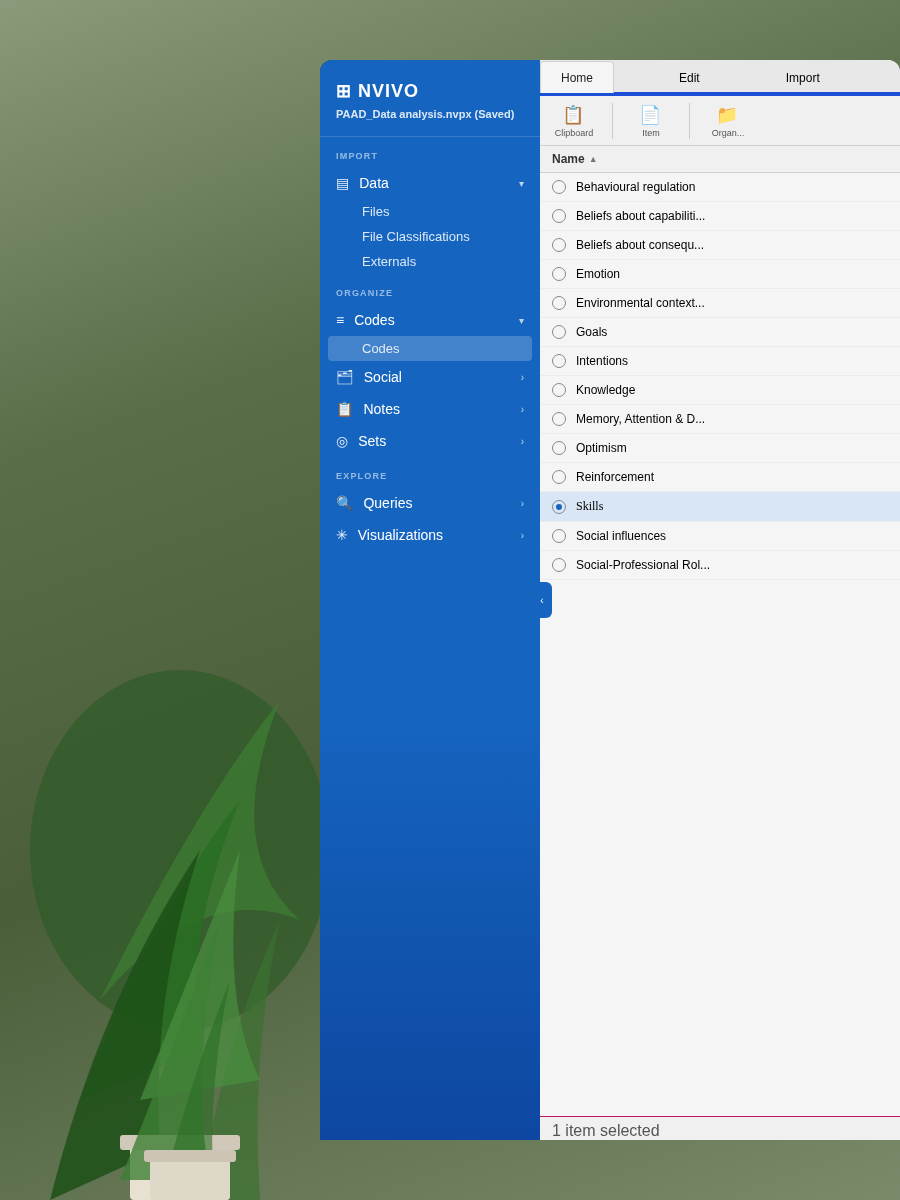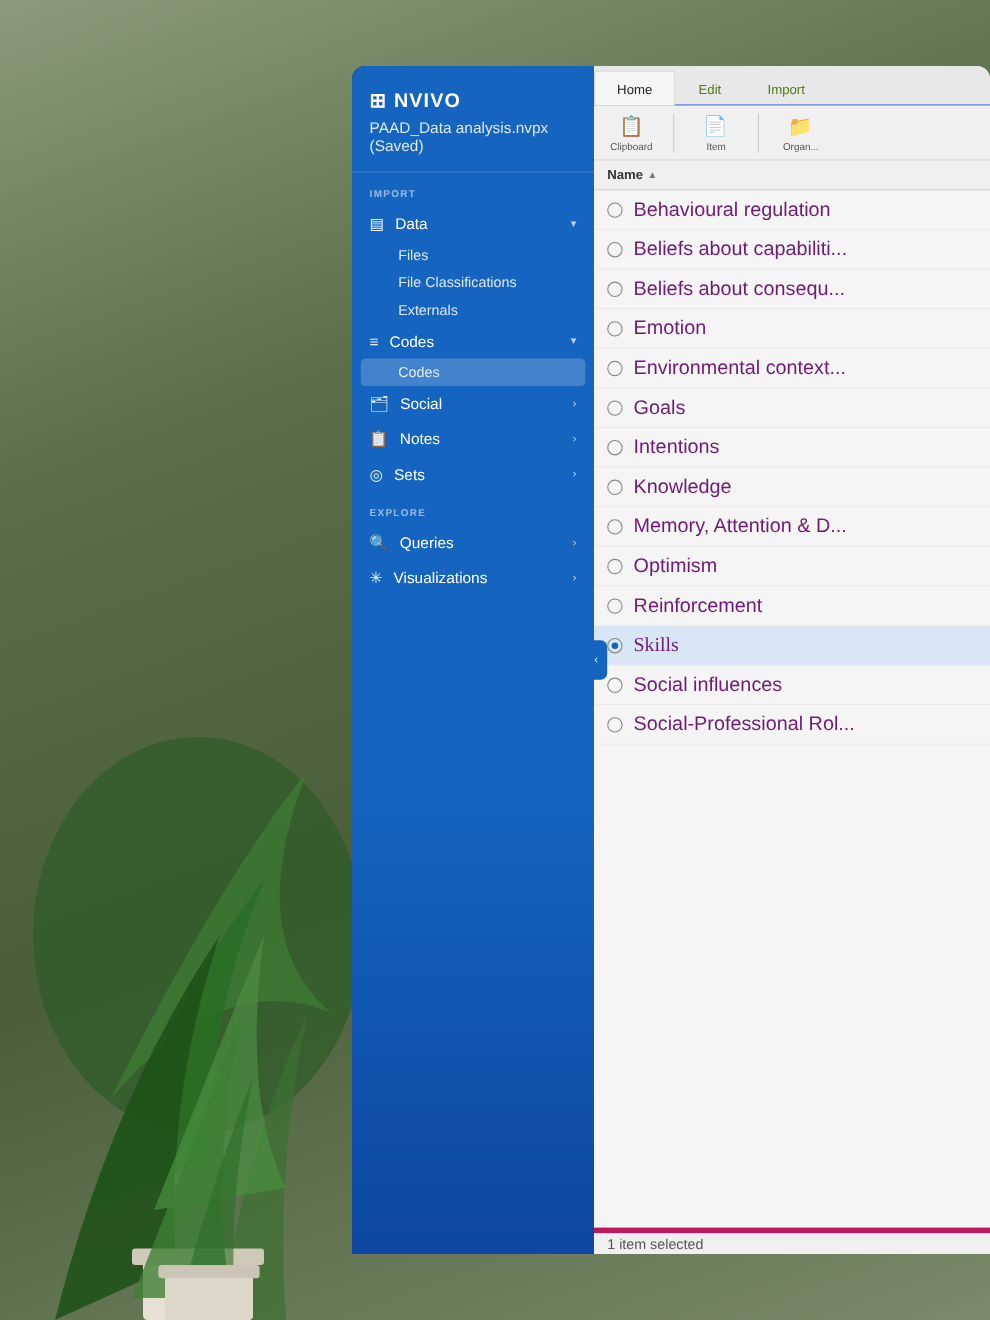--- a/index.html
+++ b/index.html
@@ -70,22 +70,22 @@
       letter-spacing: 1px;
       margin-bottom: 6px;
     }
 
     .logo-icon {
       font-size: 18px;
     }
 
     .project-name {
       color: rgba(255,255,255,0.85);
-      font-size: 14px;
-      font-weight: 400;
+      font-size: 11px;
+      font-weight: 700;
     }
 
     
     .sidebar-collapse {
       position: absolute;
       right: -12px;
       top: 50%;
       transform: translateY(-50%);
       width: 20px;
       height: 36px;
@@ -156,33 +156,34 @@
       flex-direction: column;
       height: 100%;
       overflow: hidden;
     }
 
     
     .tab-bar {
       display: flex;
       flex-direction: row;
       background: #e8e8e8;
-      border-bottom: 1px solid #1d4ed8;
+      border-bottom: 4px solid #1d4ed8;
       height: 36px;
       align-items: flex-end;
+      gap: 44px;
     }
 
     .tab {
       padding: 0 20px;
       height: 32px;
       display: flex;
       align-items: center;
       font-size: 12px;
       font-weight: 500;
-      color: #4d7c0f;
+      color: #000000;
       cursor: pointer;
       border: 1px solid transparent;
       border-bottom: none;
       position: relative;
       top: 1px;
     }
 
     .tab.active {
       background: #f5f5f5;
       border-color: #d0d0d0;
@@ -249,22 +250,22 @@
     .list-items {
       overflow-y: auto;
       flex: 1;
     }
 
     .list-item {
       display: flex;
       align-items: center;
       padding: 7px 12px;
       border-bottom: 1px solid #ebebeb;
-      font-size: 18px;
-      color: #701a75;
+      font-size: 12px;
+      color: #000000;
       cursor: pointer;
     }
 
     .list-item.selected {
       background: #d8e6f5;
       font-family: Liberation Serif, serif;
     }
 
     .list-item-radio {
       width: 14px;
@@ -283,25 +284,25 @@
       width: 6px;
       height: 6px;
       background: #1565c0;
       border-radius: 50%;
     }
 
     
     .status-bar {
       height: 24px;
       background: #f0f0f0;
-      border-top: 5px solid #be185d;
-      display: flex;
-      align-items: center;
+      border-top: 1px solid #be185d;
+      display: flex;
+      align-items: flex-end;
       padding: 0 12px;
-      font-size: 13px;
+      font-size: 16px;
       color: #555;
     }
 
     
     .plant-left {
       position: absolute;
       bottom: 0;
       left: 0;
       width: 360px;
       height: 700px;
@@ -370,20 +371,21 @@
       <div class="nav-sub-item">
         <span>Files</span>
       </div>
       <div class="nav-sub-item">
         <span>File Classifications</span>
       </div>
       <div class="nav-sub-item">
         <span>Externals</span>
       </div>
 
+      <div class="section-label">ORGANIZE</div>
 
       <div class="nav-item">
         <span class="nav-icon">≡</span>
         <span>Codes</span>
         <span class="chevron">▾</span>
       </div>
       <div class="nav-sub-item active">
         <span>Codes</span>
       </div>
 

